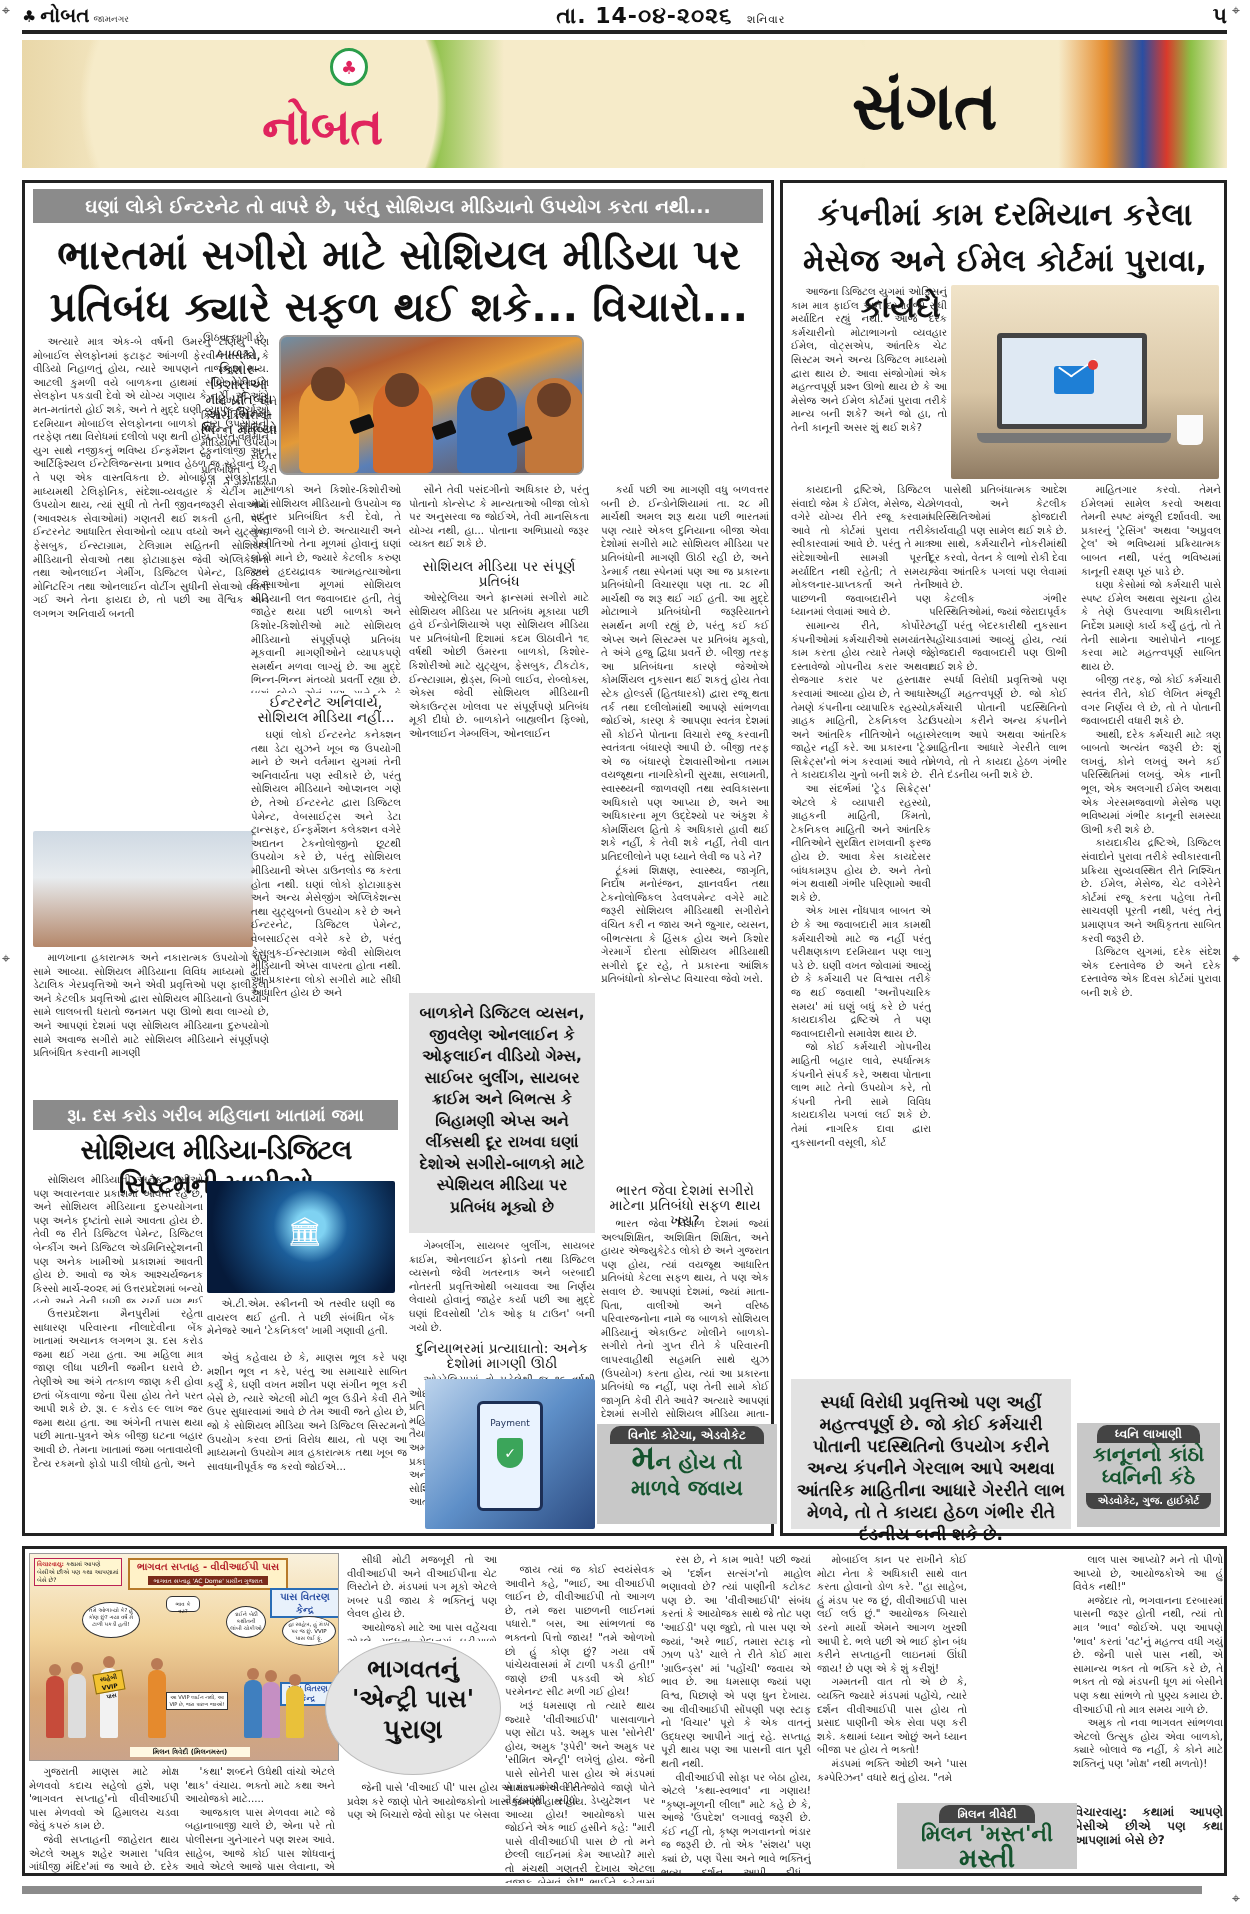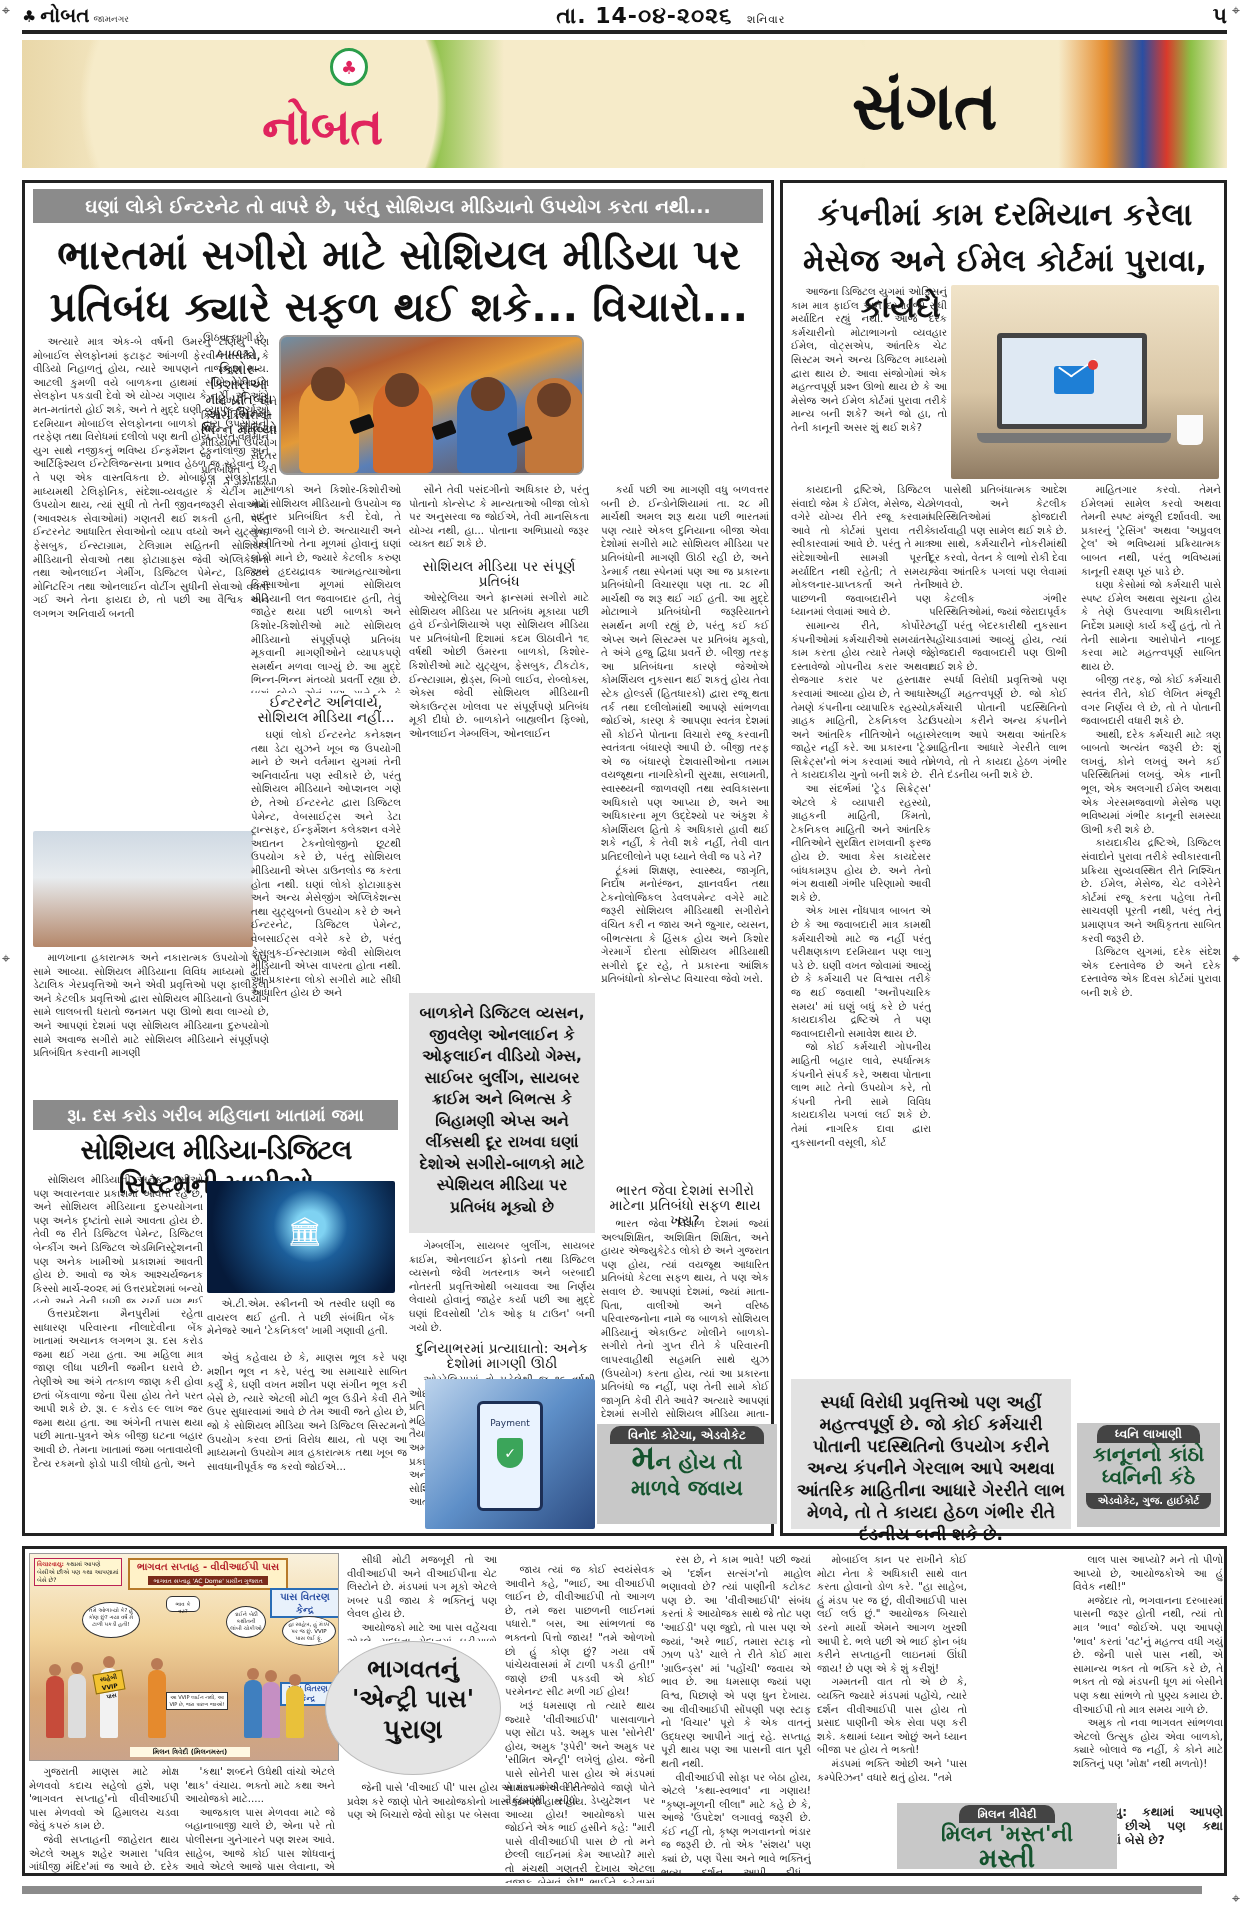--- a/index.html
+++ b/index.html
@@ -88,21 +88,21 @@
   .cartoon .person::before { content: ""; position: absolute; left: 3px; top: -12px; width: 12px; height: 12px; border-radius: 50%; background: #b97a55; }
   .cartoon .vvip { position: absolute; left: 64px; top: 118px; width: 30px; height: 20px; background: #f2c230; border: 1px solid #8a6a12; font-size: 6px; font-weight: bold; text-align: center; line-height: 9px; transform: rotate(-10deg); }
   .cartoon .sign { position: absolute; left: 136px; top: 138px; width: 62px; background: #fff; border: 1px solid #333; font-size: 5px; line-height: 7px; text-align: center; padding: 1px; }
   .cartoon .credit { position: absolute; left: 100px; bottom: 3px; width: 120px; background: #fff8e2; font-size: 7px; text-align: center; line-height: 10px; font-weight: bold; }
 
   .bigbubble { position: absolute; left: 300px; top: 92px; width: 176px; height: 134px; border-radius: 50%; background: #e4e4e4; border: 1px solid #bbb; text-align: center; font-weight: bold; color: #111; }
   .bigbubble .l1 { font-size: 24px; line-height: 30px; margin-top: 12px; }
   .bigbubble .l2 { font-size: 24px; line-height: 30px; }
   .bigbubble .l3 { font-size: 26px; line-height: 30px; }
 
-  .cb-bottom { position: absolute; left: 872px; top: 254px; width: 220px; height: 66px; background: #c8c8c8; text-align: center; }
+  .cb-bottom { position: absolute; left: 872px; top: 254px; width: 180px; height: 66px; background: #c8c8c8; text-align: center; }
   .cb-bottom .byline { display: inline-block; background: #444; color: #fff; font-weight: bold; font-size: 11.5px; padding: 2px 18px; border-radius: 10px 10px 0 0; }
   .vichar { font-weight: bold; font-size: 12px; line-height: 14px; }
 
   .footerbar { position: absolute; left: 22px; top: 1886px; width: 1180px; height: 8px; background: #8b8b8b; }
 </style>
 </head>
 <body>
 
 <span class="reg" style="left:2px;top:2px;">⌖</span>
 <span class="reg" style="left:1232px;top:2px;">⌖</span>

